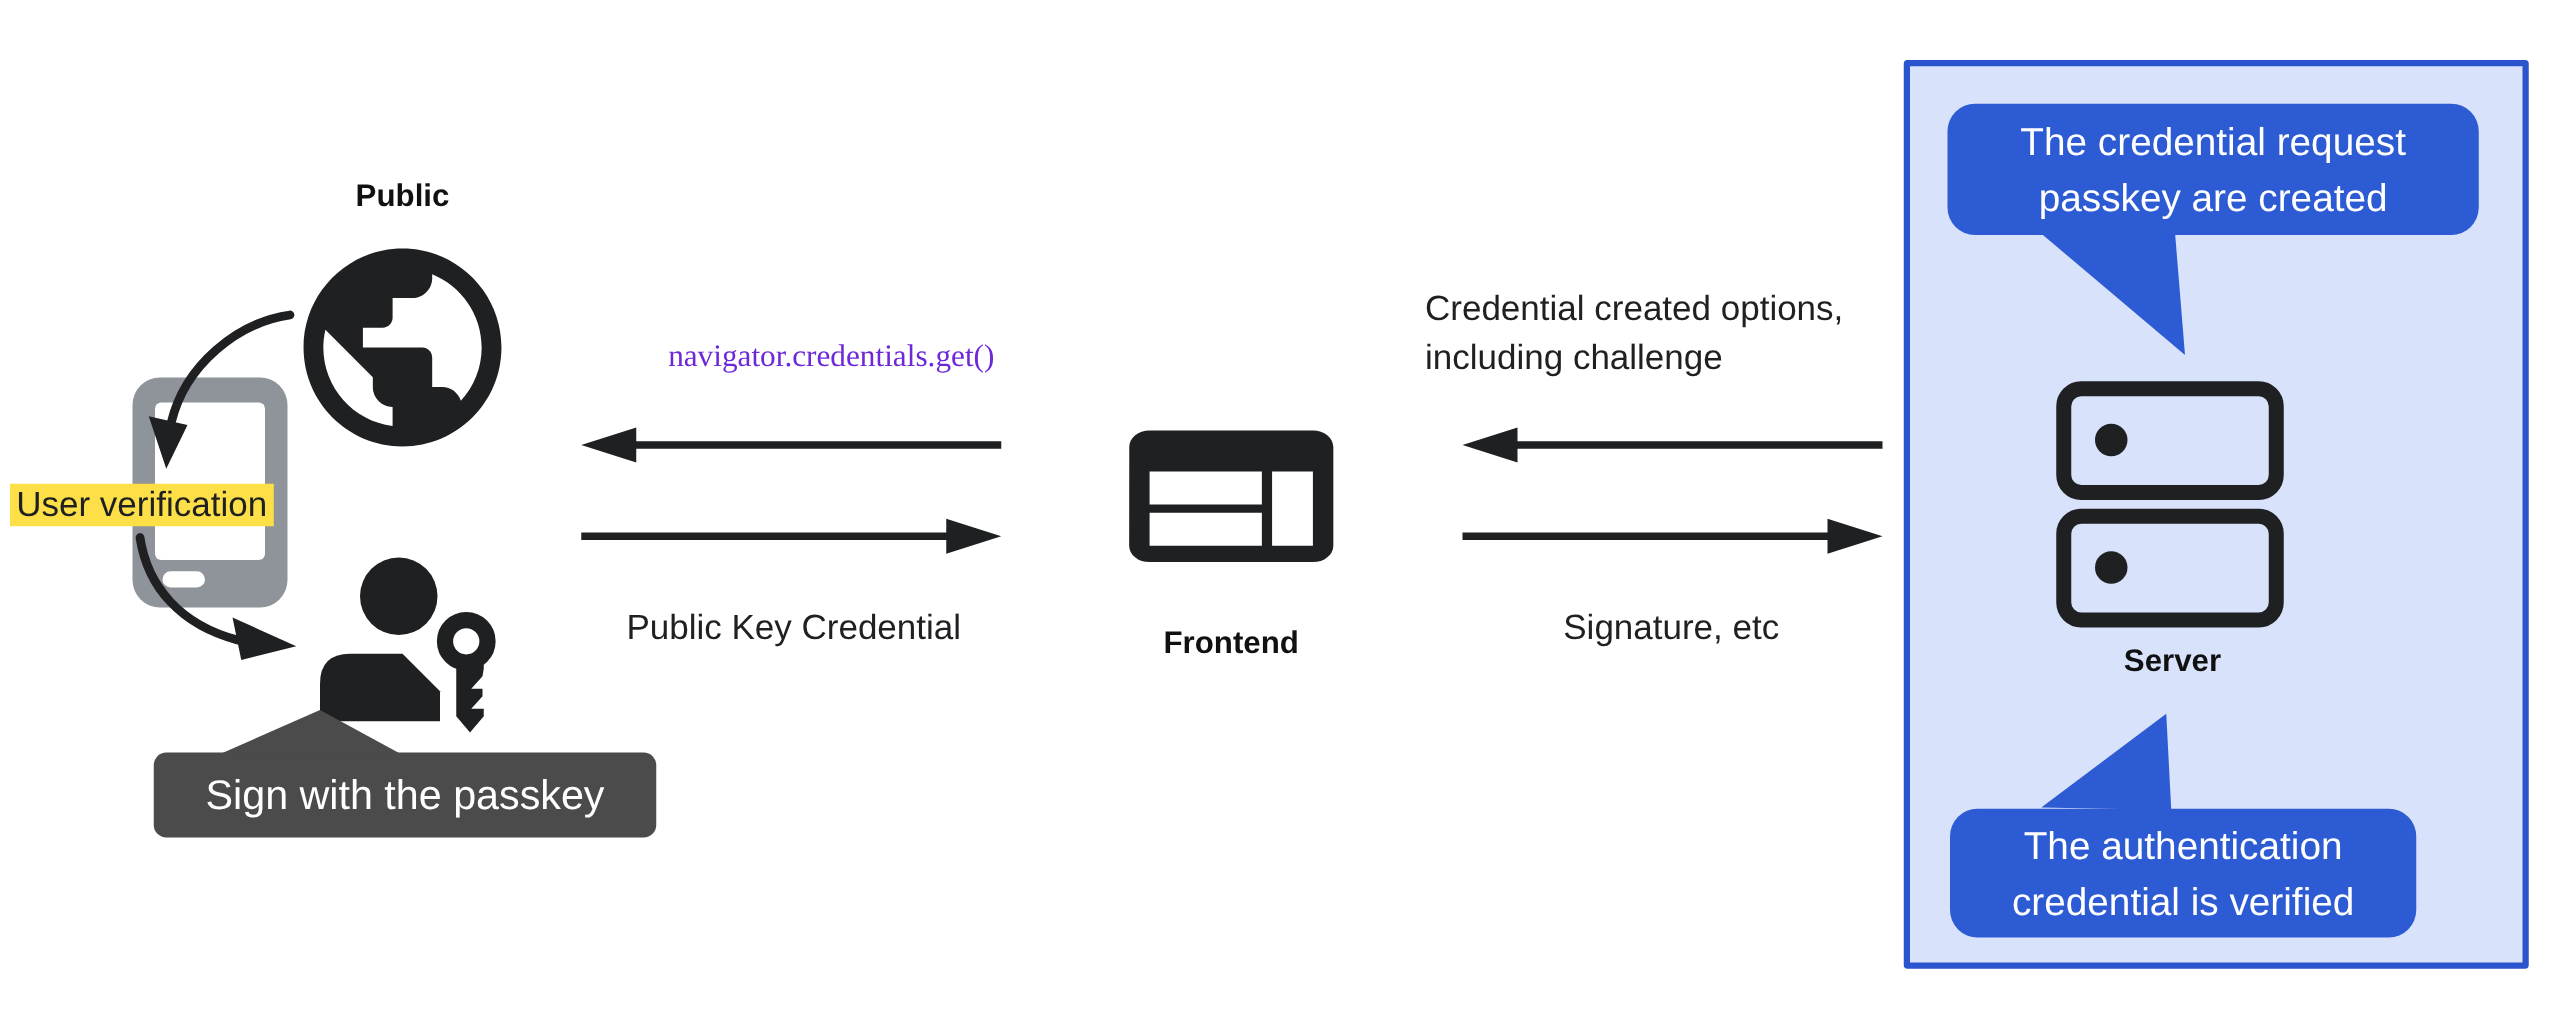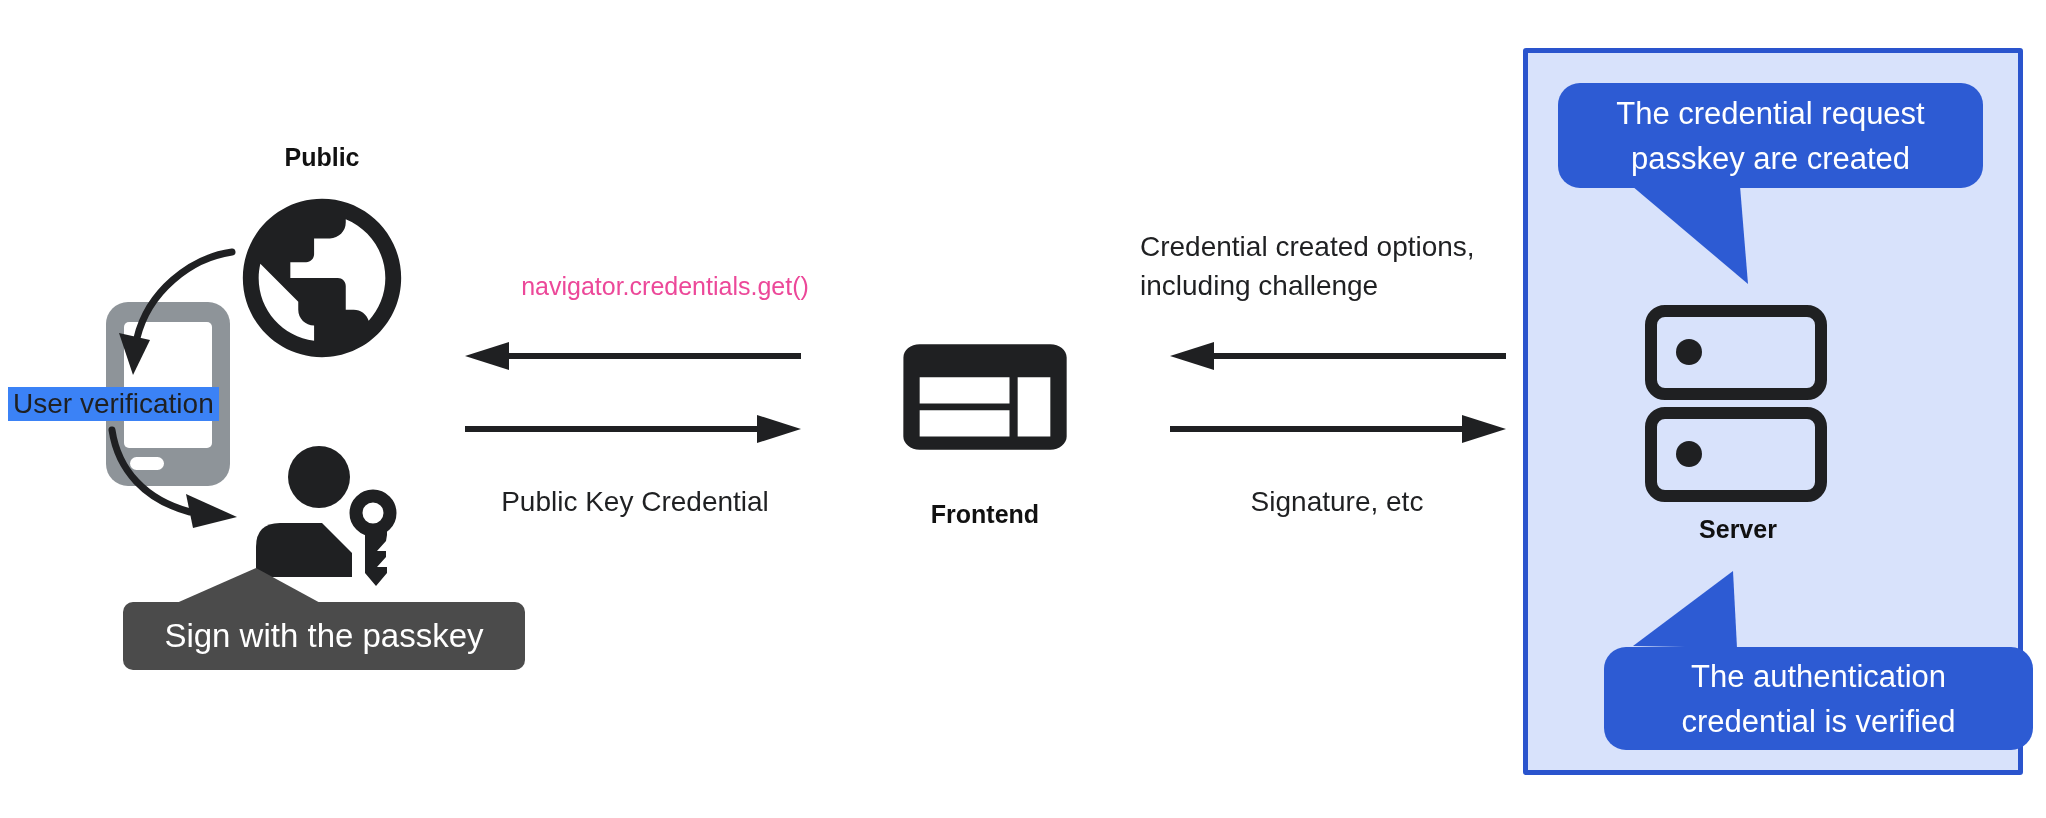--- a/index.html
+++ b/index.html
@@ -13,21 +13,21 @@
   html,body{margin:0;padding:0;background:#ffffff;}
   #stage{
     position:relative;width:2046px;height:818px;overflow:hidden;
     background:#ffffff;
     font-family:"Liberation Sans",sans-serif;
     color:var(--ink);
   }
   .abs{position:absolute;}
   .label{font-size:28px;color:var(--ink);white-space:nowrap;}
   .label-bold{font-size:25px;font-weight:700;color:#111;white-space:nowrap;text-align:center;}
-  .code{font-family:Liberation Sans, sans-serif;font-size:25px;color:#ec4899;white-space:nowrap;text-align:center;}
+  .code{font-family:Liberation Serif, serif;font-size:25px;color:#6d28d9;white-space:nowrap;text-align:center;}
   .center-text{text-align:center;}
   .tooltip{
     background:var(--tooltip-bg);color:#ffffff;border-radius:10px;
     font-size:33px;line-height:68px;text-align:center;white-space:nowrap;
   }
   .bubble{
     background:var(--accent-blue);color:#ffffff;border-radius:22px;
     display:flex;flex-direction:column;justify-content:center;align-items:center;
     font-size:31px;line-height:45px;text-align:center;
   }
@@ -48,21 +48,21 @@
   <svg class="abs" style="left:227px;top:183px;" width="190" height="190" viewBox="0 0 24 24" aria-hidden="true">
     <path style="fill:var(--ink)" d="M12 2C6.48 2 2 6.48 2 12s4.48 10 10 10 10-4.48 10-10S17.52 2 12 2zm-1 17.93c-3.95-.49-7-3.85-7-7.93 0-.62.08-1.21.21-1.79L9 15v1c0 1.1.9 2 2 2v1.93zm6.9-2.54c-.26-.81-1-1.39-1.9-1.39h-1v-3c0-.55-.45-1-1-1H8v-2h2c.55 0 1-.45 1-1V7h2c1.1 0 2-.9 2-2v-.41c2.93 1.19 5 4.06 5 7.41 0 2.08-.8 3.97-2.1 5.39z"></path>
   </svg>
 
   <svg class="abs" style="left:104px;top:300px;" width="128" height="188" viewBox="0 0 128 188" aria-hidden="true">
     <rect x="2" y="2" width="124" height="184" rx="22" style="fill:var(--phone-gray)"></rect>
     <rect x="20" y="22" width="88" height="126" rx="5" fill="#ffffff"></rect>
     <rect x="26" y="157" width="34" height="13" rx="6.5" fill="#ffffff"></rect>
   </svg>
 
-  <div class="abs label" style="left:8px;top:387px;background:#3b82f6;padding:1px 5px;">User verification</div>
+  <div class="abs label" style="left:8px;top:387px;background:#fde047;padding:1px 5px;">User verification</div>
 
   <svg class="abs" style="left:248px;top:443px;" width="152" height="145" viewBox="0 0 152 145" aria-hidden="true">
     <circle cx="71" cy="34" r="31" style="fill:var(--ink)"></circle>
     <path style="fill:var(--ink)" d="M8,134 L8,104 Q8,80 32,80 L74,80 L104,110 L104,134 Z"></path>
     <circle cx="125" cy="70" r="17" fill="none" style="stroke:var(--ink)" stroke-width="13"></circle>
     <path style="fill:var(--ink)" d="M117,85 L117,130 L128,143 L139,130 L139,124 L129,124 L138,114 L138,108 L129,108 L138,98 L139,92 L139,85 Z"></path>
   </svg>
 
   <svg class="abs" style="left:90px;top:230px;" width="260" height="310" viewBox="0 0 260 310" aria-hidden="true">
     <path d="M142,22 C100,28 58,62 47,108" fill="none" style="stroke:var(--ink)" stroke-width="7" stroke-linecap="round"></path>
@@ -128,18 +128,18 @@
     <circle cx="46" cy="49" r="13" style="fill:var(--ink)"></circle>
     <rect x="8" y="110" width="170" height="83" rx="14" fill="none" style="stroke:var(--ink)" stroke-width="12"></rect>
     <circle cx="46" cy="151" r="13" style="fill:var(--ink)"></circle>
   </svg>
   <div class="abs label-bold" style="left:1643px;top:515px;width:190px;">Server</div>
 
   <svg class="abs" style="left:1628px;top:569px;" width="115" height="82" viewBox="0 0 115 82" aria-hidden="true">
     <polygon points="105,2 109,79 5,77" style="fill:var(--accent-blue)"></polygon>
   </svg>
 
-  <div class="abs bubble" style="left:1560px;top:647px;width:429px;height:103px;margin-left:44px;">
+  <div class="abs bubble" style="left:1560px;top:647px;width:373px;height:103px;">
     <div>The authentication</div>
     <div>credential is verified</div>
   </div>
 
 </div>
 
 </body></html>

